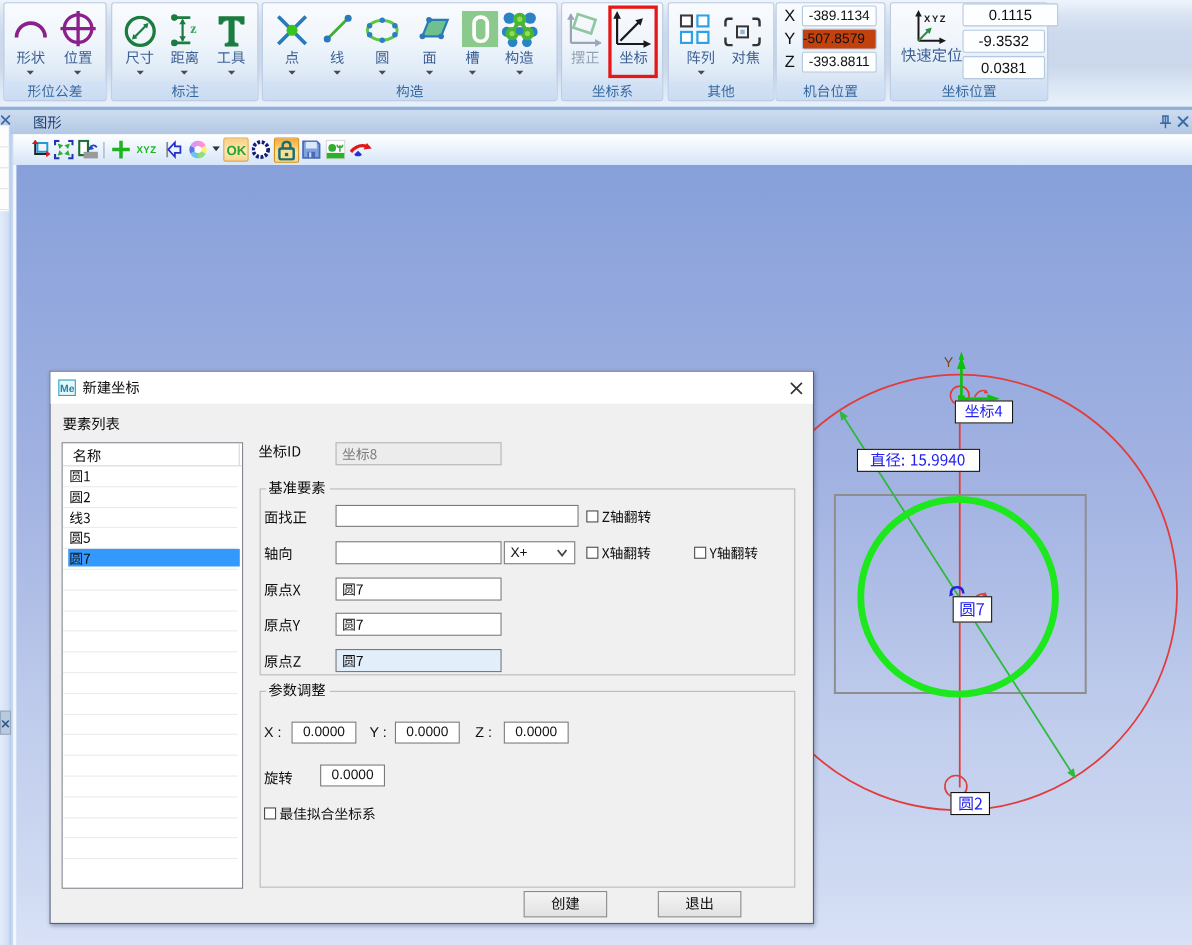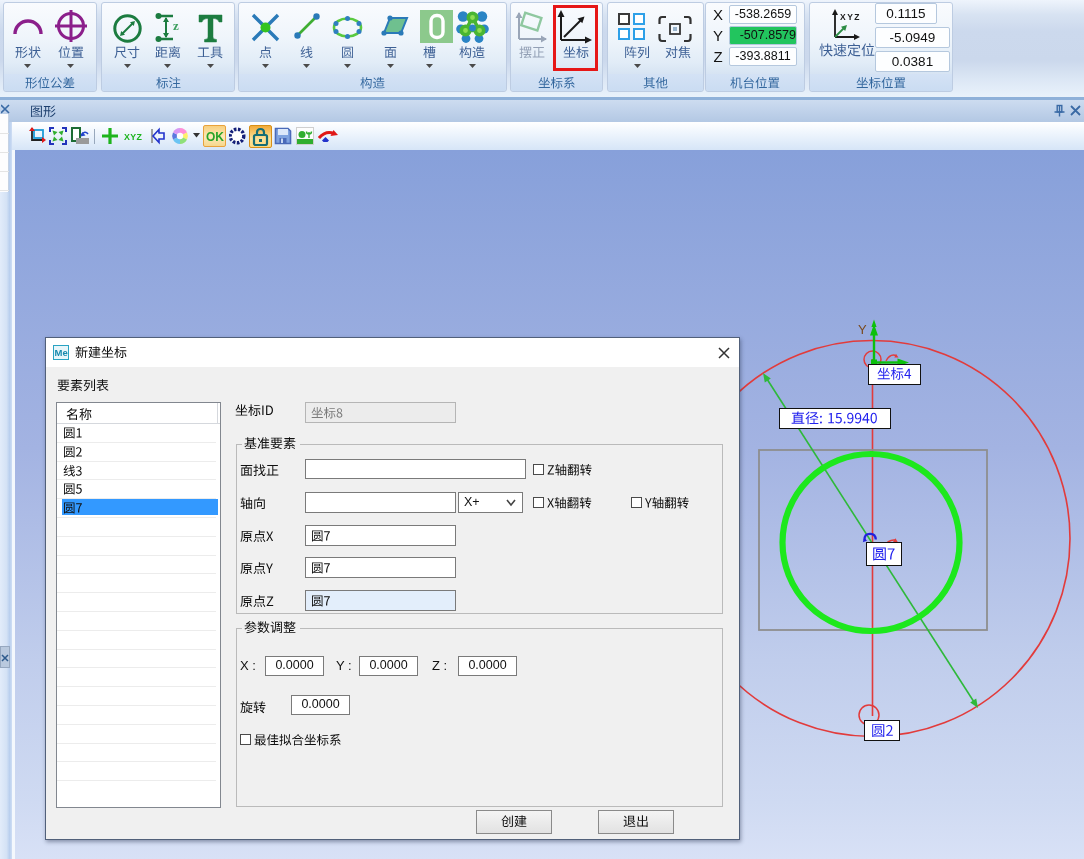--- a/index.html
+++ b/index.html
@@ -361,44 +361,44 @@
       <svg width="7" height="4">
         <path d="M0 0 h7 l-3.5 4 z" fill="#4a4a4a"></path>
       </svg>
     </div>
 <div class="abs" style="left:633.5px;top:64px;width:7px;height:4px">
       <svg width="7" height="4">
         <path d="M0 0 h7 l-3.5 4 z" fill="#4a4a4a"></path>
       </svg>
     </div>
 <div class="abs" style="left:711px;top:5px;width:14px;height:19px;font-size:15px;color:#111;text-align:center;line-height:19px">X</div>
-<div class="abs" style="left:729px;top:5px;width:68px;height:19px;background:#fdfeff;border:1px solid #b5c8de;border-radius:2px;font-size:12.5px;color:#111;text-align:center;line-height:17px">-538.2659</div>
+<div class="abs" style="left:729px;top:5px;width:68px;height:19px;background:#fdfeff;border:1px solid #b5c8de;border-radius:2px;font-size:12.5px;color:#111;text-align:center;line-height:17px">-389.1134</div>
 <div class="abs" style="left:711px;top:26px;width:14px;height:19px;font-size:15px;color:#111;text-align:center;line-height:19px">Y</div>
-<div class="abs" style="left:729px;top:26px;width:68px;height:19px;background:#22c55e;border:1px solid #b5c8de;border-radius:2px;font-size:12.5px;color:#111;text-align:right;line-height:17px">-507.8579</div>
+<div class="abs" style="left:729px;top:26px;width:68px;height:19px;background:#c2410c;border:1px solid #b5c8de;border-radius:2px;font-size:12.5px;color:#111;text-align:left;line-height:17px">-507.8579</div>
 <div class="abs" style="left:711px;top:47px;width:14px;height:19px;font-size:15px;color:#111;text-align:center;line-height:19px">Z</div>
 <div class="abs" style="left:729px;top:47px;width:68px;height:19px;background:#fdfeff;border:1px solid #b5c8de;border-radius:2px;font-size:12.5px;color:#111;text-align:center;line-height:17px">-393.8811</div>
 <div class="abs" style="left:827px;top:8px;width:45px;height:33px">
       <svg width="45" height="33" viewBox="0 0 45 33">
         <path d="M8 4 V29 M8 29 H30" stroke="#1a1a1a" stroke-width="1.8"></path>
         <path d="M8 1 l-3 6 h6 z" fill="#1a1a1a"></path>
         <path d="M33 29 l-6 -3 v6 z" fill="#1a1a1a"></path>
         <path d="M8 29 L17 20" stroke="#2c8c44" stroke-width="1.8"></path>
         <path d="M20 17 l-6 1.8 4.2 4.2 z" fill="#2c8c44"></path>
         <text x="13" y="12" font-size="8.5" font-weight="bold" fill="#1a1a1a" font-family="Liberation Sans" letter-spacing="1.5">XYZ</text>
       </svg>
     </div>
 <div style="position:absolute;left:818.5px;top:38.8px;width:58px;height:21px">
       <svg width="58" height="21" viewBox="0 -16.24 58 21">
         <g>
           <path d="M2.4 -11.8V1.1H3.4V-11.8ZM1.1 -9.1C1.0 -7.9 0.8 -6.4 0.4 -5.5L1.2 -5.2C1.6 -6.2 1.8 -7.8 1.9 -8.9ZM3.5 -9.2C3.9 -8.3 4.3 -7.2 4.5 -6.6L5.3 -7.0C5.1 -7.6 4.6 -8.7 4.2 -9.5ZM11.3 -5.3H9.1C9.2 -5.9 9.2 -6.5 9.2 -7.1V-8.5H11.3ZM8.1 -11.8V-9.5H5.4V-8.5H8.1V-7.1C8.1 -6.5 8.1 -5.9 8.1 -5.3H4.6V-4.3H7.9C7.5 -2.6 6.6 -0.9 4.2 0.4C4.4 0.6 4.8 1.0 4.9 1.2C7.3 -0.1 8.3 -1.9 8.8 -3.6C9.6 -1.4 10.9 0.3 12.9 1.2C13.0 0.9 13.4 0.4 13.6 0.2C11.7 -0.5 10.3 -2.2 9.6 -4.3H13.5V-5.3H12.3V-9.5H9.2V-11.8Z M15.0 -10.6C15.7 -9.9 16.7 -8.9 17.1 -8.2L18.0 -8.8C17.5 -9.5 16.5 -10.5 15.8 -11.2ZM17.7 -6.8H14.7V-5.8H16.7V-1.4C16.1 -1.2 15.3 -0.6 14.6 0.1L15.2 1.0C16.0 0.1 16.7 -0.6 17.2 -0.6C17.6 -0.6 18.0 -0.2 18.6 0.2C19.6 0.7 20.7 0.9 22.4 0.9C23.7 0.9 26.2 0.8 27.2 0.7C27.2 0.4 27.4 -0.1 27.5 -0.3C26.1 -0.2 24.0 -0.1 22.4 -0.1C20.9 -0.1 19.7 -0.2 18.8 -0.7C18.3 -1.0 18.0 -1.2 17.7 -1.4ZM20.0 -7.4H22.2V-5.6H20.0ZM23.2 -7.4H25.6V-5.6H23.2ZM22.2 -11.7V-10.3H18.5V-9.4H22.2V-8.2H19.0V-4.8H21.8C20.9 -3.6 19.6 -2.4 18.3 -1.9C18.5 -1.7 18.8 -1.3 19.0 -1.1C20.1 -1.7 21.4 -2.8 22.2 -4.0V-0.7H23.2V-3.9C24.4 -3.1 25.7 -2.1 26.3 -1.3L27.0 -2.0C26.2 -2.8 24.8 -3.9 23.6 -4.8H26.6V-8.2H23.2V-9.4H27.2V-10.3H23.2V-11.7Z M31.1 -5.3C30.8 -2.8 30.1 -0.8 28.5 0.5C28.8 0.6 29.2 1.0 29.4 1.2C30.3 0.4 31.0 -0.7 31.5 -2.0C32.7 0.4 34.8 0.9 37.8 0.9H41.0C41.1 0.6 41.3 0.1 41.4 -0.2C40.8 -0.2 38.3 -0.2 37.8 -0.2C37.0 -0.2 36.2 -0.2 35.5 -0.3V-3.1H39.7V-4.1H35.5V-6.4H39.1V-7.4H31.0V-6.4H34.4V-0.6C33.3 -1.1 32.4 -1.9 31.9 -3.3C32.0 -3.9 32.1 -4.5 32.2 -5.2ZM34.0 -11.6C34.2 -11.1 34.5 -10.6 34.6 -10.2H29.1V-7.1H30.2V-9.2H39.8V-7.1H40.9V-10.2H35.8C35.7 -10.6 35.3 -11.3 35.0 -11.9Z M47.2 -9.2V-8.2H54.8V-9.2ZM48.1 -7.1C48.5 -5.2 48.9 -2.6 49.0 -1.1L50.1 -1.4C49.9 -2.9 49.5 -5.4 49.0 -7.4ZM50.0 -11.6C50.2 -10.9 50.5 -10.0 50.6 -9.4L51.7 -9.7C51.5 -10.3 51.2 -11.2 51.0 -11.9ZM46.6 -0.5V0.5H55.4V-0.5H52.5C53.0 -2.4 53.6 -5.1 53.9 -7.3L52.8 -7.4C52.6 -5.3 52.0 -2.4 51.5 -0.5ZM46.0 -11.7C45.2 -9.6 43.9 -7.5 42.5 -6.1C42.7 -5.9 43.0 -5.3 43.1 -5.1C43.6 -5.6 44.1 -6.1 44.5 -6.8V1.1H45.6V-8.4C46.1 -9.4 46.6 -10.4 47.0 -11.4Z" fill="#3c5f94"></path>
         </g>
       </svg>
     </div>
-<div class="abs" style="left:875px;top:3px;width:62px;height:21px;background:#fdfeff;border:1px solid #b5c8de;border-radius:2px;font-size:13.5px;color:#111;text-align:center;line-height:19px">0.1115</div>
-<div class="abs" style="left:875px;top:27px;width:75px;height:21px;background:#fdfeff;border:1px solid #b5c8de;border-radius:2px;font-size:13.5px;color:#111;text-align:center;line-height:19px">-5.0949</div>
+<div class="abs" style="left:875px;top:3px;width:87px;height:21px;background:#fdfeff;border:1px solid #b5c8de;border-radius:2px;font-size:13.5px;color:#111;text-align:center;line-height:19px">0.1115</div>
+<div class="abs" style="left:875px;top:27px;width:75px;height:21px;background:#fdfeff;border:1px solid #b5c8de;border-radius:2px;font-size:13.5px;color:#111;text-align:center;line-height:19px">-9.3532</div>
 <div class="abs" style="left:875px;top:51px;width:75px;height:21px;background:#fdfeff;border:1px solid #b5c8de;border-radius:2px;font-size:13.5px;color:#111;text-align:center;line-height:19px">0.0381</div>
 <div class="abs" style="left:0;top:100px;width:1084px;height:22px;background:linear-gradient(180deg,#cddcf0,#b3c8e4)"></div>
 <div style="position:absolute;left:30.0px;top:101.4px;width:28px;height:19px">
       <svg width="28" height="19" viewBox="0 -15.08 28 19">
         <g>
           <path d="M4.9 -3.6C5.9 -3.4 7.2 -3.0 8.0 -2.6L8.4 -3.2C7.6 -3.6 6.3 -4.0 5.3 -4.2ZM3.6 -2.0C5.4 -1.8 7.6 -1.2 8.9 -0.8L9.3 -1.5C8.0 -1.9 5.8 -2.4 4.0 -2.6ZM1.1 -10.3V1.0H2.0V0.5H10.9V1.0H11.9V-10.3ZM2.0 -0.4V-9.5H10.9V-0.4ZM5.4 -9.2C4.7 -8.1 3.6 -7.1 2.5 -6.5C2.7 -6.3 3.0 -6.0 3.2 -5.9C3.6 -6.1 4.0 -6.4 4.4 -6.8C4.8 -6.4 5.3 -6.0 5.8 -5.6C4.7 -5.1 3.4 -4.7 2.3 -4.5C2.4 -4.3 2.6 -3.9 2.7 -3.7C4.0 -4.0 5.4 -4.5 6.6 -5.1C7.7 -4.6 8.9 -4.1 10.2 -3.8C10.3 -4.1 10.5 -4.4 10.7 -4.6C9.6 -4.8 8.4 -5.1 7.4 -5.6C8.4 -6.3 9.2 -7.0 9.7 -7.9L9.2 -8.2L9.0 -8.2H5.7C5.9 -8.4 6.0 -8.7 6.2 -8.9ZM4.9 -7.3 5.0 -7.4H8.4C7.9 -6.9 7.3 -6.4 6.6 -6.0C5.9 -6.4 5.3 -6.9 4.9 -7.3Z M24.0 -10.7C23.2 -9.7 21.7 -8.6 20.5 -7.9C20.7 -7.7 21.0 -7.5 21.2 -7.2C22.5 -8.0 23.9 -9.1 24.9 -10.3ZM24.4 -7.1C23.5 -6.0 21.9 -4.8 20.6 -4.1C20.8 -4.0 21.1 -3.7 21.3 -3.5C22.7 -4.2 24.3 -5.5 25.3 -6.8ZM24.7 -3.6C23.7 -2.0 21.9 -0.5 19.9 0.2C20.2 0.5 20.5 0.8 20.6 1.0C22.6 0.1 24.5 -1.4 25.6 -3.2ZM18.3 -9.2V-5.8H16.2V-9.2ZM13.5 -5.8V-4.9H15.2C15.2 -3.0 14.9 -1.1 13.5 0.5C13.7 0.6 14.1 0.9 14.2 1.1C15.8 -0.6 16.1 -2.7 16.1 -4.9H18.3V1.0H19.2V-4.9H20.6V-5.8H19.2V-9.2H20.4V-10.1H13.8V-9.2H15.2V-5.8Z" fill="#1d3f6e"></path>
         </g>
       </svg>
     </div>
 <div class="abs" style="left:1053px;top:104px;width:15px;height:13px">

